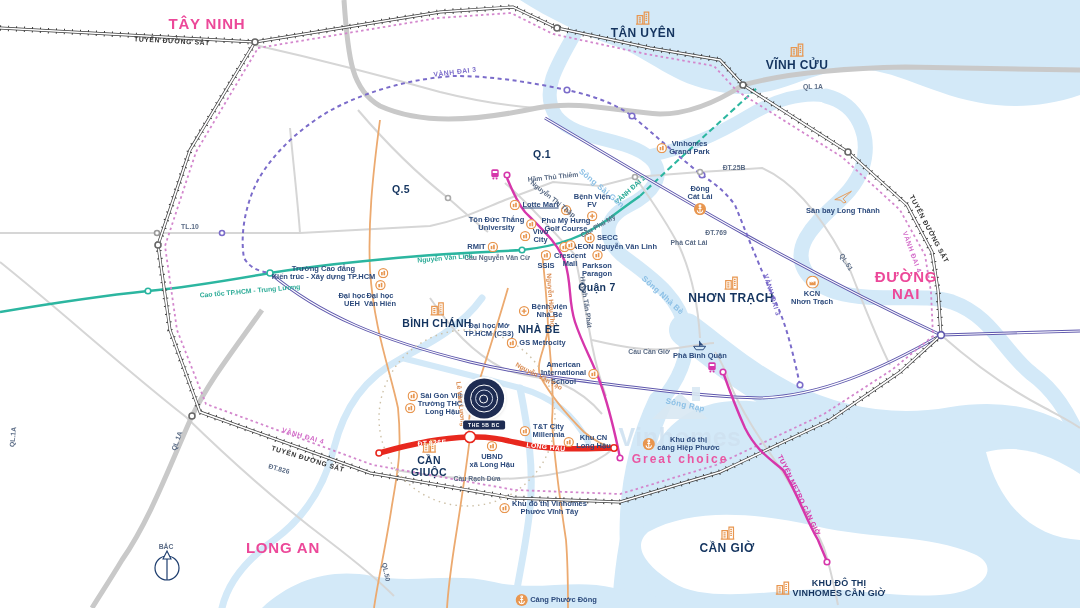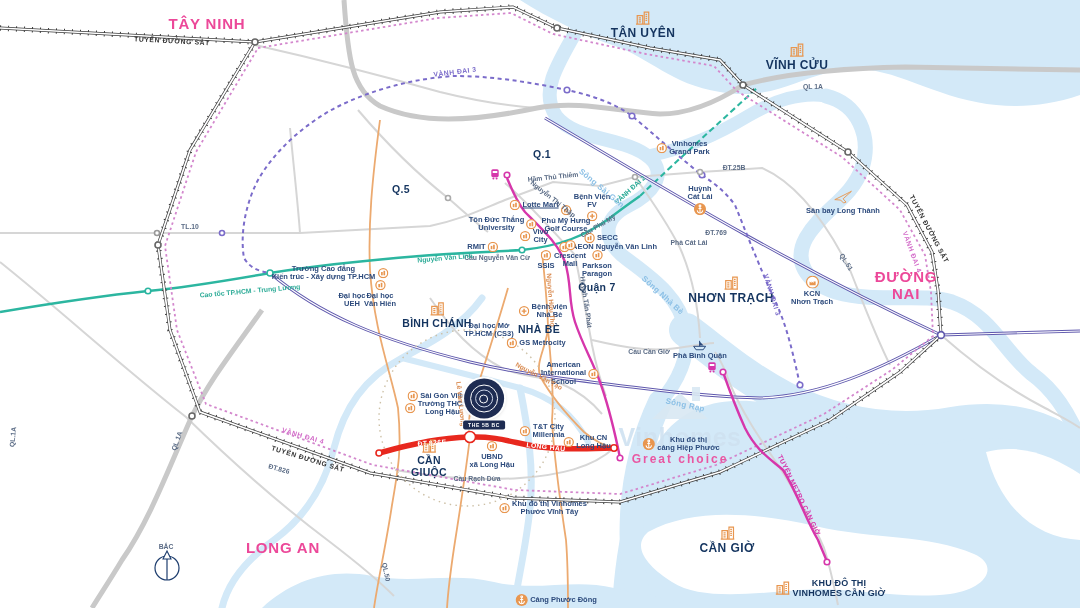--- a/index.html
+++ b/index.html
@@ -338,21 +338,21 @@
         </svg><span>Parkson
 Paragon</span></div>
       <div class="lbl poi col" style="left: 566px; top: 219px; transform: translate(-50%, -50%);"><svg class="ico i-poi">
           <use href="#sym-poi" xlink:href="#sym-poi"></use>
         </svg><span>Phú Mỹ Hưng
 Golf Course</span></div>
       <div class="lbl poi" style="left: 683px; top: 148px; transform: translate(-50%, -50%);"><svg class="ico i-poi">
           <use href="#sym-poi" xlink:href="#sym-poi"></use>
         </svg><span>Vinhomes
 Grand Park</span></div>
-      <div class="lbl poi col" style="left: 700px; top: 200px; transform: translate(-50%, -50%);"><span>Huỳnh
+      <div class="lbl poi col" style="left: 700px; top: 200px; transform: translate(-50%, -50%);"><span>Đông
 Cát Lái</span><svg class="ico i-anchor">
           <use href="#sym-anchor" xlink:href="#sym-anchor"></use>
         </svg></div>
       <div class="lbl poi col" style="left: 812px; top: 291px; transform: translate(-50%, -50%); justify-content: space-between;"><svg class="ico i-factory">
           <use href="#sym-factory" xlink:href="#sym-factory"></use>
         </svg><span>KCN
 Nhơn Trạch</span></div>
       <div class="lbl poi col" style="left: 843px; top: 201px; transform: translate(-50%, -50%);"><svg class="ico i-plane">
           <use href="#sym-plane" xlink:href="#sym-plane"></use>
         </svg><span>Sân bay Long Thành</span></div>

